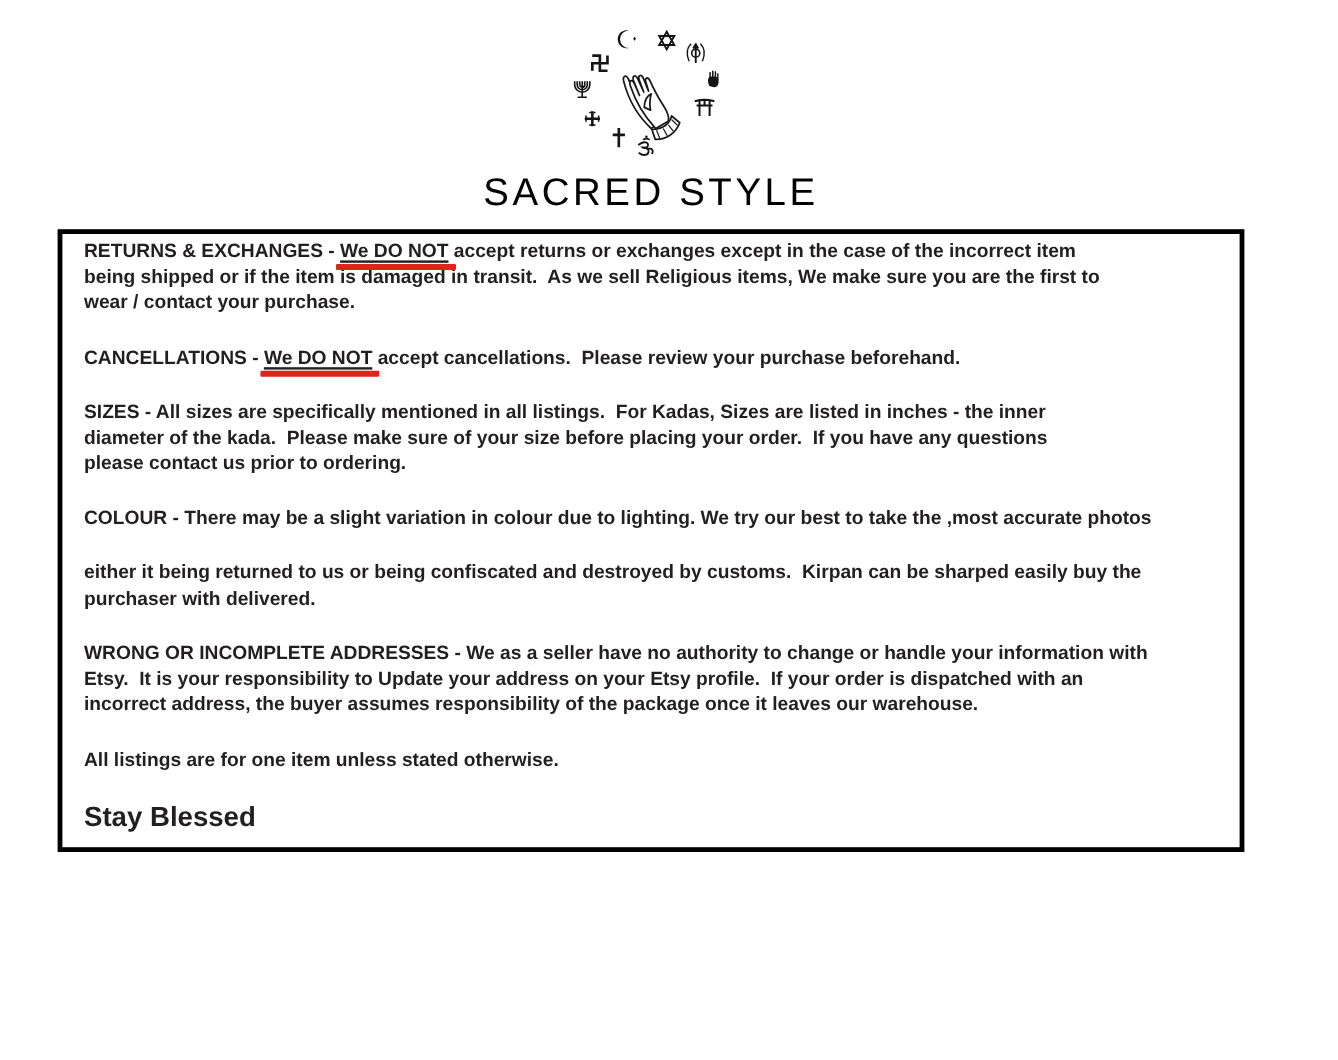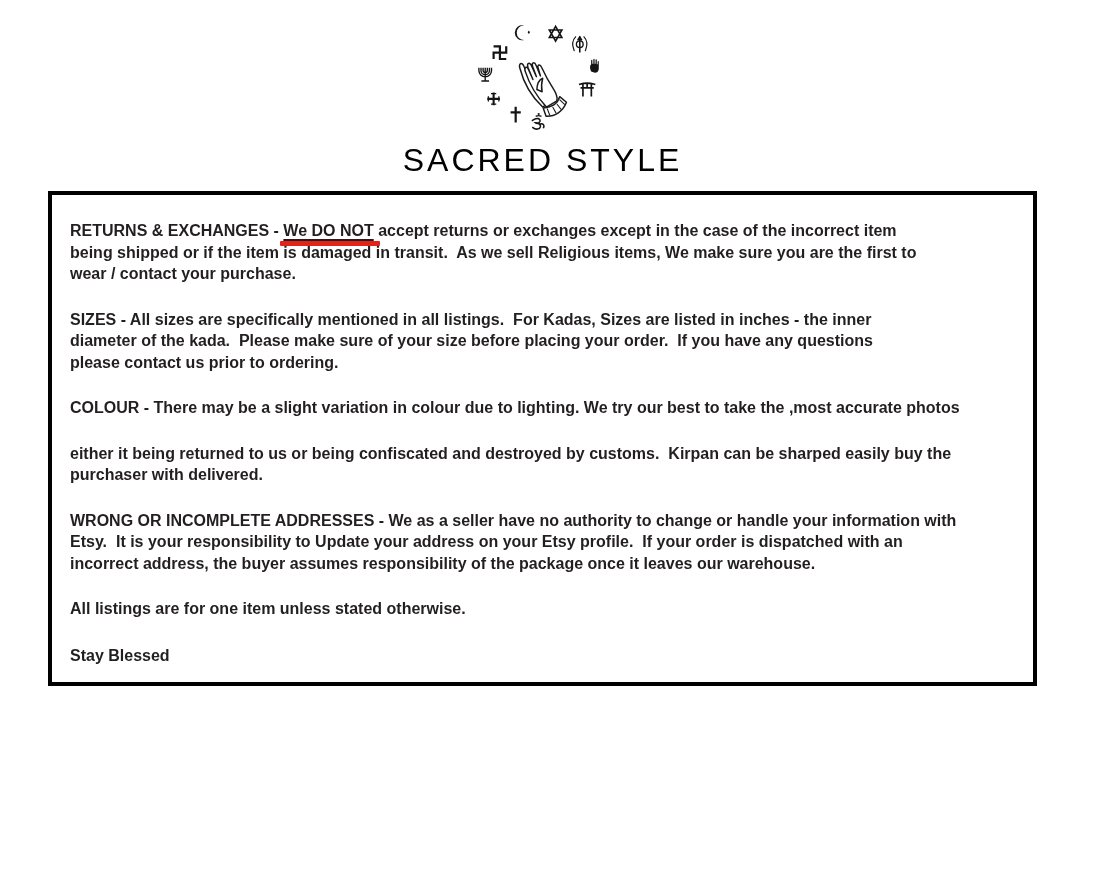--- a/index.html
+++ b/index.html
@@ -28,21 +28,21 @@
     font-size: 32px;
     letter-spacing: 3px;
     color: #000;
     margin-top: 0px;
     white-space: pre;
   }
   .policy-box {
     width: 989px;
     margin: 12px 0 0 48px;
     border: 4px solid var(--border);
-    padding: 25px 12px 12px 18px;
+    padding: 4px 12px 12px 18px;
     color: var(--text);
     font-weight: bold;
     font-size: 16px;
     line-height: 21.5px;
   }
   .para { margin: 0 0 24px 0; }
   .para.gap-lg { }
   .para.last { margin-bottom: 2px; }
   .line { display: block; white-space: pre; }
   .emph {
@@ -55,21 +55,21 @@
     content: "";
     position: absolute;
     left: -3px;
     right: -6px;
     bottom: -7px;
     height: 5px;
     background: var(--accent-red);
     border-radius: 1px;
   }
   .signoff {
-    font-size: 16px;
+    font-size: 23px;
     line-height: 24px;
   }
   .sym { stroke: #141414; fill: none; stroke-linecap: square; }
 </style>
 </head>
 <body>
 
 <div class="logo-block">
   <svg class="logo-art" width="160" height="124" viewBox="0 0 150 118" aria-hidden="true">
 
@@ -141,20 +141,23 @@
 </div>
 
 <div class="policy-box">
 
   <div class="para">
     <span class="line"><span>RETURNS &amp; EXCHANGES - </span><span class="emph">We DO NOT</span><span> accept returns or exchanges except in the case of the incorrect item</span></span>
     <span class="line">being shipped or if the item is damaged in transit.  As we sell Religious items, We make sure you are the first to</span>
     <span class="line">wear / contact your purchase.</span>
   </div>
 
+  <div class="para">
+    <span class="line"><span>CANCELLATIONS - </span><span class="emph">We DO NOT</span><span> accept cancellations.  Please review your purchase beforehand.</span></span>
+  </div>
 
   <div class="para">
     <span class="line">SIZES - All sizes are specifically mentioned in all listings.  For Kadas, Sizes are listed in inches - the inner</span>
     <span class="line">diameter of the kada.  Please make sure of your size before placing your order.  If you have any questions</span>
     <span class="line">please contact us prior to ordering.</span>
   </div>
 
   <div class="para gap-lg">
     <span class="line">COLOUR - There may be a slight variation in colour due to lighting. We try our best to take the ,most accurate photos</span>
   </div>

